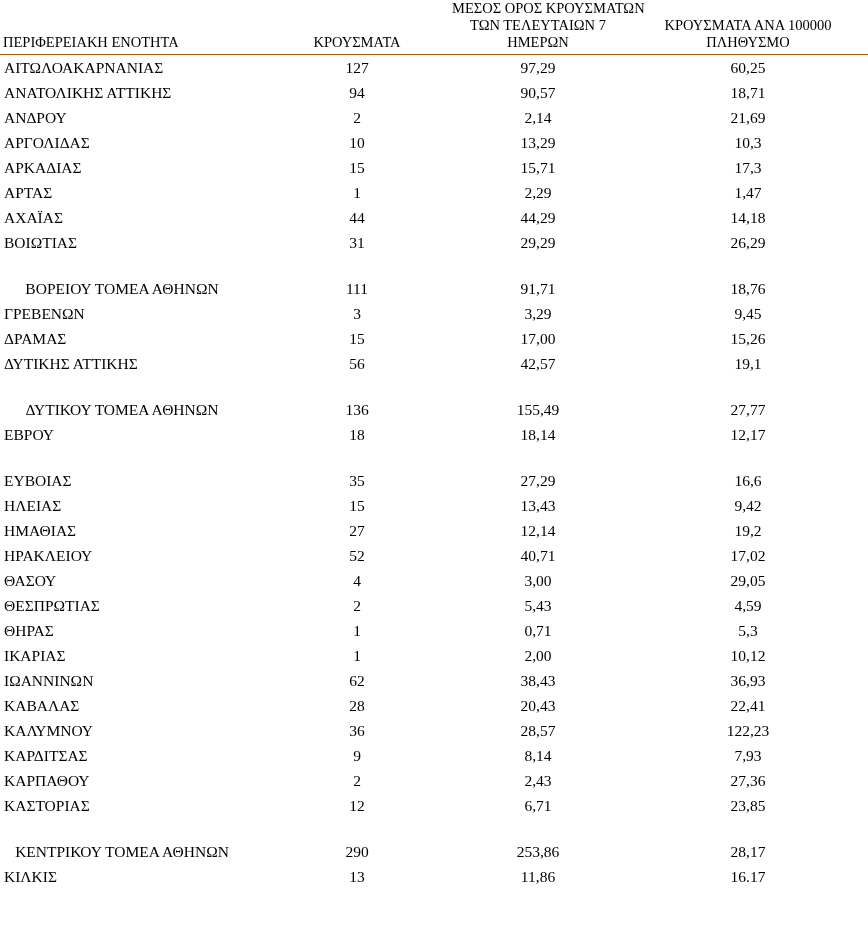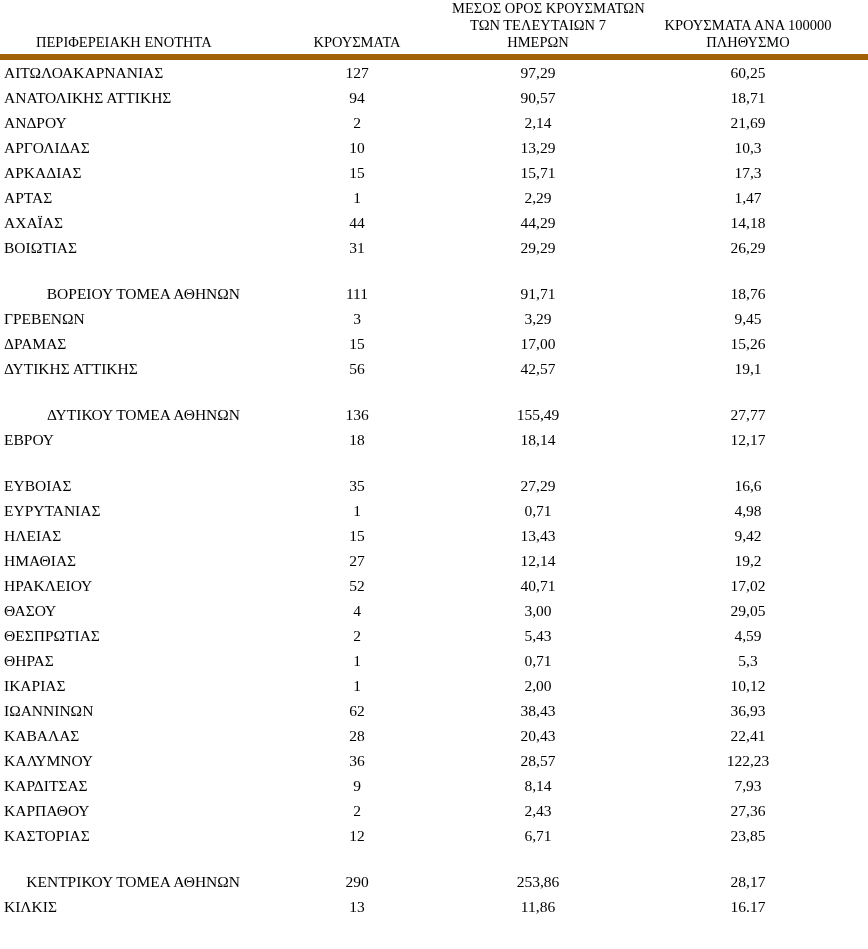--- a/index.html
+++ b/index.html
@@ -34,42 +34,42 @@
 
   thead th {
     font-weight: normal;
     font-size: 14.5px;
     vertical-align: bottom;
     padding: 0 4px 3px 4px;
     line-height: 1.17;
   }
   thead th.h0 {
     text-align: left;
-    padding-left: 36px;
+    padding-left: 3px;
     margin-top: 32px;
   }
   thead th.h1, thead th.h2, thead th.h3 {
     text-align: center;
   }
   thead tr.headrow th {
-    border-bottom: 6px solid #a16207;
+    border-bottom: 1px solid #a16207;
   }
   .hdr-line { display: block; white-space: nowrap; }
 
   tbody td {
     padding: 2px 4px;
     line-height: 1.12;
     height: 21px;
     vertical-align: middle;
   }
   tbody td.name {
     padding-right: 34px;
   }
   tbody td.name.wide {
-    text-align: right;
+    text-align: center;
     padding-right: 26px;
   }
   tbody td.num {
     text-align: center;
   }
   tbody tr.spacer td {
     height: 21px;
     padding: 0;
     line-height: 1;
     font-size: 2px;
@@ -199,26 +199,20 @@
         <tr class="spacer">
           <td colspan="4">&nbsp;</td>
         </tr>
         <tr>
           <td class="name">ΕΥΒΟΙΑΣ</td>
           <td class="num">35</td>
           <td class="num">27,29</td>
           <td class="num">16,6</td>
         </tr>
         <tr>
-          <td class="name">ΕΥΡΥΤΑΝΙΑΣ</td>
-          <td class="num">1</td>
-          <td class="num">0,71</td>
-          <td class="num">4,98</td>
-        </tr>
-        <tr>
           <td class="name">ΗΛΕΙΑΣ</td>
           <td class="num">15</td>
           <td class="num">13,43</td>
           <td class="num">9,42</td>
         </tr>
         <tr>
           <td class="name">ΗΜΑΘΙΑΣ</td>
           <td class="num">27</td>
           <td class="num">12,14</td>
           <td class="num">19,2</td>

